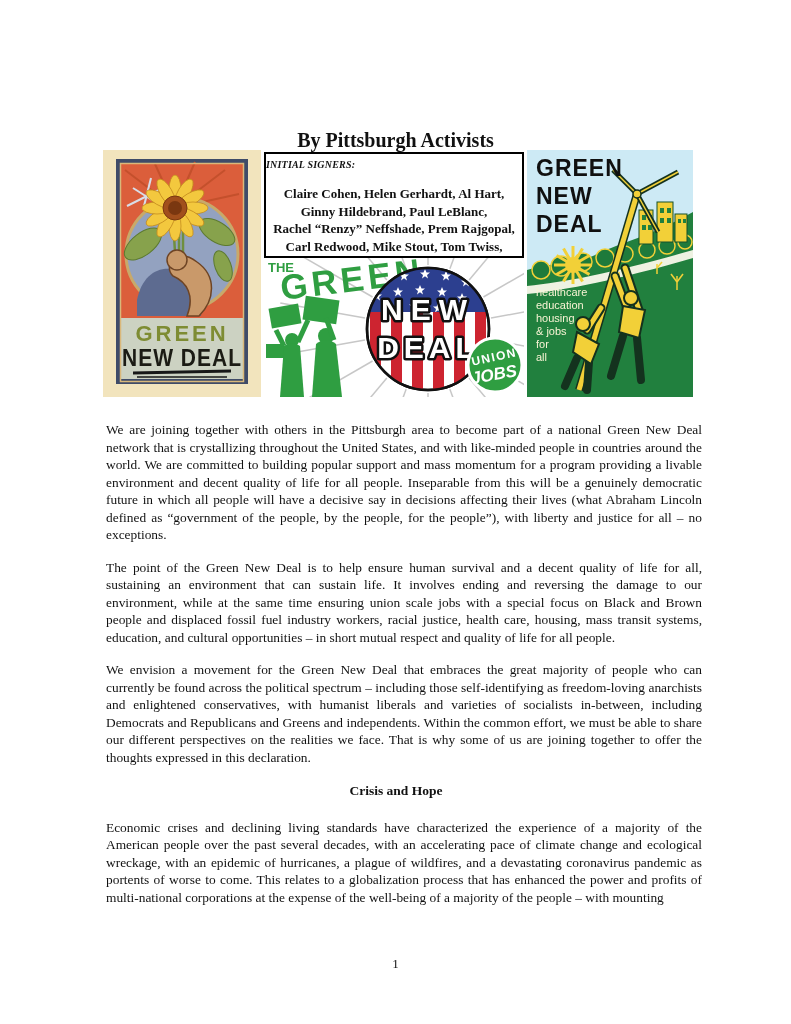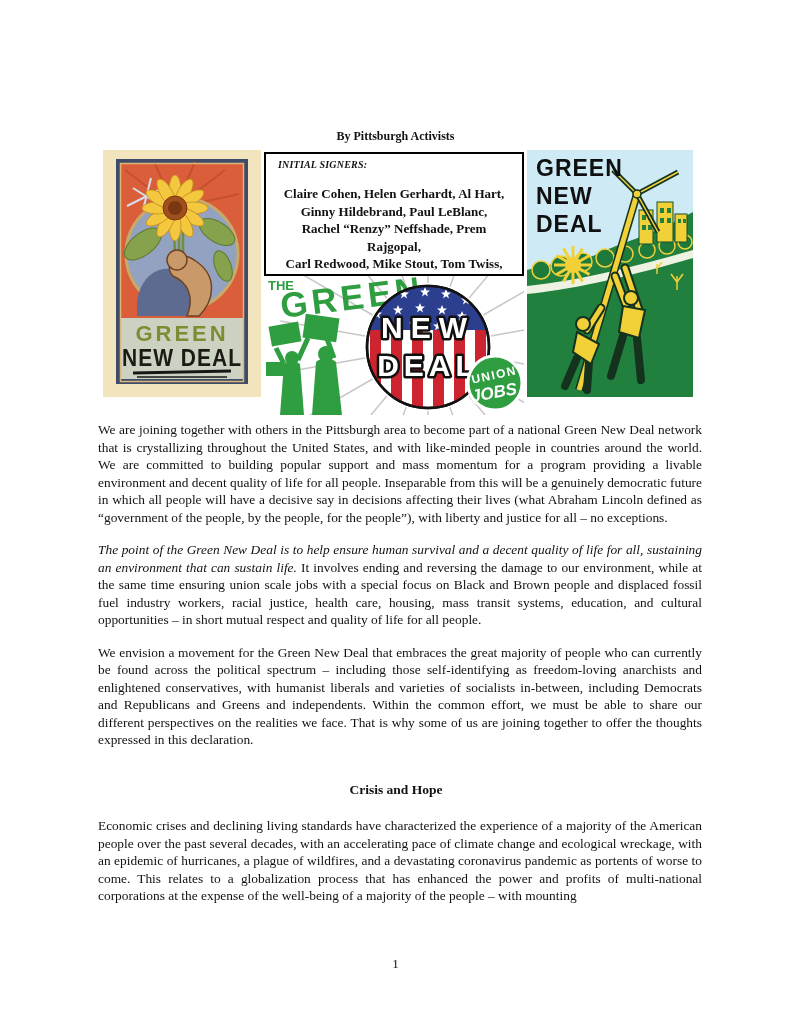--- a/index.html
+++ b/index.html
@@ -6,33 +6,33 @@
   .page{
     position:relative; width:791px; height:1024px; background:#fff; margin:0 auto;
     font-family:"Liberation Serif", serif; color:#111; overflow:hidden;
   }
   .doc-title{
     position:absolute; top:90px; left:0; right:0; text-align:center;
     font-size:34px; font-weight:bold; letter-spacing:0.5px; line-height:36px;
   }
   .doc-subtitle{
     position:absolute; top:129px; left:0; right:0; text-align:center;
-    font-size:12px; font-weight:bold;
+    font-size:20px; font-weight:bold;
   }
   .media-row{
     position:absolute; top:150px; left:103px; width:590px; height:247px;
     display:flex; gap:3px;
   }
   .poster{position:relative; overflow:hidden; flex:none;}
   .poster-left{width:158px; height:247px;}
   .mid-col{width:260px; display:flex; flex-direction:column; flex:none;}
   .poster-right{width:166px; height:247px;}
   .signers-box{
-    margin-top:2px; height:124px; box-sizing:border-box;
-    border:2px solid #000; background:#fff; padding:5px 12px;
+    margin-top:2px; height:106px; box-sizing:border-box;
+    border:2px solid #000; background:#fff; padding:5px 0;
   }
   .signers-label{font-style:italic; font-weight:bold; font-size:10px; letter-spacing:0.2px;}
   .signers-names{
     margin-top:15px; text-align:center; font-weight:bold; font-size:13px;
     line-height:17.6px; white-space:pre-line;
   }
   .mid-image{position:relative; height:139px; flex:none; overflow:hidden;}
   .art{position:absolute; top:0; left:0;}
   .pl-green{
     position:absolute; top:173px; left:0; right:0; text-align:center;
@@ -51,28 +51,28 @@
   }
   .pr-tagline{
     position:absolute; top:136px; left:9px;
     font-family:"Liberation Sans", sans-serif; font-size:11px; line-height:13px;
     color:#f8f3d4; white-space:pre-line;
   }
   .body-text{
     position:absolute; top:421px; left:90px; width:612px;
     font-size:13.4px; line-height:17.5px; text-align:justify;
   }
-  .body-text p{margin:0 0 15px 8px;}
+  .body-text p{margin:0 0 15px 16px;}
   .section-heading{
-    margin:32px 0 19px 0; text-align:center; font-weight:bold; font-size:13.5px;
+    margin:16px 0 19px 0; text-align:center; font-weight:bold; font-size:13.5px;
   }
   .page-number{
     position:absolute; top:956px; left:0; right:0; text-align:center; font-size:13px;
   }
-  .it{font-style:italic;}
+  .it{}
   .flag-letters{
     font-family:"Liberation Sans", sans-serif; font-weight:bold;
     paint-order:stroke; stroke:#101010; stroke-linejoin:round;
   }
 </style>
 </head>
 <body>
 
 <div class="page">
 
@@ -319,20 +319,26 @@
         <g fill="#f2d038" stroke="#14321e" stroke-width="2">
           <path d="M50,182 L72,194 L64,214 L46,202 Z"></path>
           <circle cx="56" cy="174" r="7"></circle>
           <path d="M96,156 L118,160 L112,188 L92,182 Z"></path>
           <circle cx="104" cy="148" r="7"></circle>
         </g>
       </svg>
       <div class="pr-title">GREEN
 NEW
 DEAL</div>
+      <div class="pr-tagline">healthcare
+education
+housing
+&amp; jobs
+for
+all</div>
     </div>
   </div>
 
   <div class="body-text">
     <p>We are joining together with others in the Pittsburgh area to become part of a national Green New Deal network that is crystallizing throughout the United States, and with like-minded people in countries around the world.  We are committed to building popular support and mass momentum for a program providing a livable environment and decent quality of life for all people.  Inseparable from this will be a genuinely democratic future in which all people will have a decisive say in decisions affecting their lives (what Abraham Lincoln defined as “government of the people, by the people, for the people”), with liberty and justice for all – no exceptions.</p>
     <p><span class="it">The point of the Green New Deal is to help ensure human survival and a decent quality of life for all, sustaining an environment that can sustain life.</span><span>  It involves ending and reversing the damage to our environment, while at the same time ensuring union scale jobs with a special focus on Black and Brown people and displaced fossil fuel industry workers, racial justice, health care, housing, mass transit systems, education, and cultural opportunities – in short mutual respect and quality of life for all people.</span></p>
     <p>We envision a movement for the Green New Deal that embraces the great majority of people who can currently be found across the political spectrum – including those self-identifying as freedom-loving anarchists and enlightened conservatives, with humanist liberals and varieties of socialists in-between, including Democrats and Republicans and Greens and independents.  Within the common effort, we must be able to share our different perspectives on the realities we face.  That is why some of us are joining together to offer the thoughts expressed in this declaration.</p>
     <div class="section-heading">Crisis and Hope</div>
     <p>Economic crises and declining living standards have characterized the experience of a majority of the American people over the past several decades, with an accelerating pace of climate change and ecological wreckage, with an epidemic of hurricanes, a plague of wildfires, and a devastating coronavirus pandemic as portents of worse to come.  This relates to a globalization process that has enhanced the power and profits of multi-national corporations at the expense of the well-being of a majority of the people – with mounting</p>
   </div>

